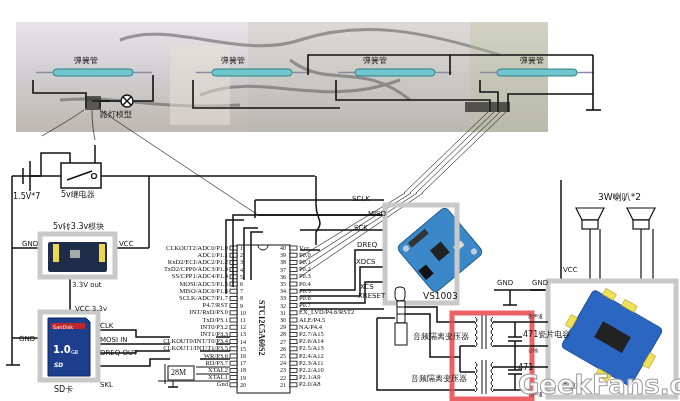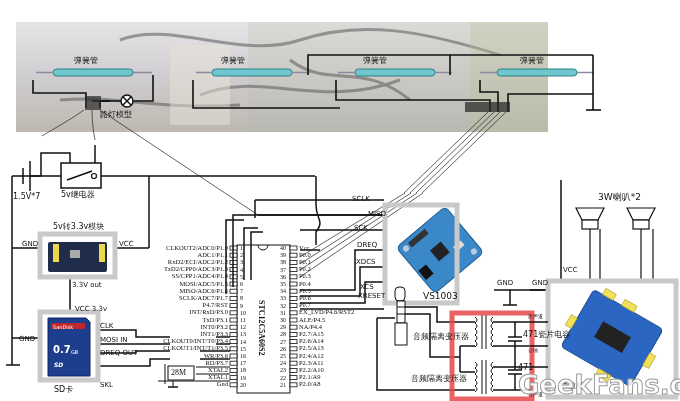--- a/index.html
+++ b/index.html
@@ -322,21 +322,21 @@
   <div class="lbl md" style="left:61px; top:191px;">5v继电器</div>
 
   <div class="lbl md" style="left:53px; top:223px;">5v转3.3v模块</div>
   <div class="lbl" style="left:22px; top:241px;">GND</div>
   <div class="lbl" style="left:119px; top:241px;">VCC</div>
   <div class="lbl" style="left:72px; top:282px;">3.3V out</div>
 
   <div class="lbl" style="left:75px; top:306px;">VCC 3.3v</div>
   <div class="lbl" style="left:19px; top:336px;">GND</div>
   <div class="lbl" style="left:53px; top:325px; color:#fff; font-size:5px;">SanDisk</div>
-  <div class="lbl" style="left:53px; top:345px; color:#fff; font-size:10px; font-weight:bold;">0.7</div>
+  <div class="lbl" style="left:53px; top:345px; color:#fff; font-size:10px; font-weight:bold;">1.0</div>
   <div class="lbl" style="left:71px; top:350px; color:#fff; font-size:5px;">GB</div>
   <div class="lbl" style="left:54px; top:362px; color:#fff; font-size:6px; font-style:italic; font-weight:bold;">SD</div>
   <div class="lbl md" style="left:54px; top:386px;">SD卡</div>
   <div class="lbl" style="left:100px; top:323px;">CLK</div>
   <div class="lbl" style="left:100px; top:337px;">MOSI IN</div>
   <div class="lbl" style="left:100px; top:350px;">DREQ OUT</div>
   <div class="lbl" style="left:100px; top:382px;">SKL</div>
 
   <div id="mcu-left"></div>
   <div id="mcu-right"></div>

